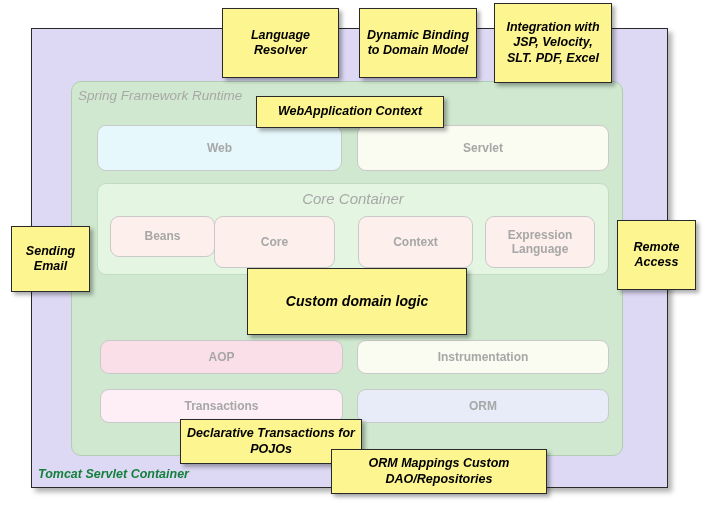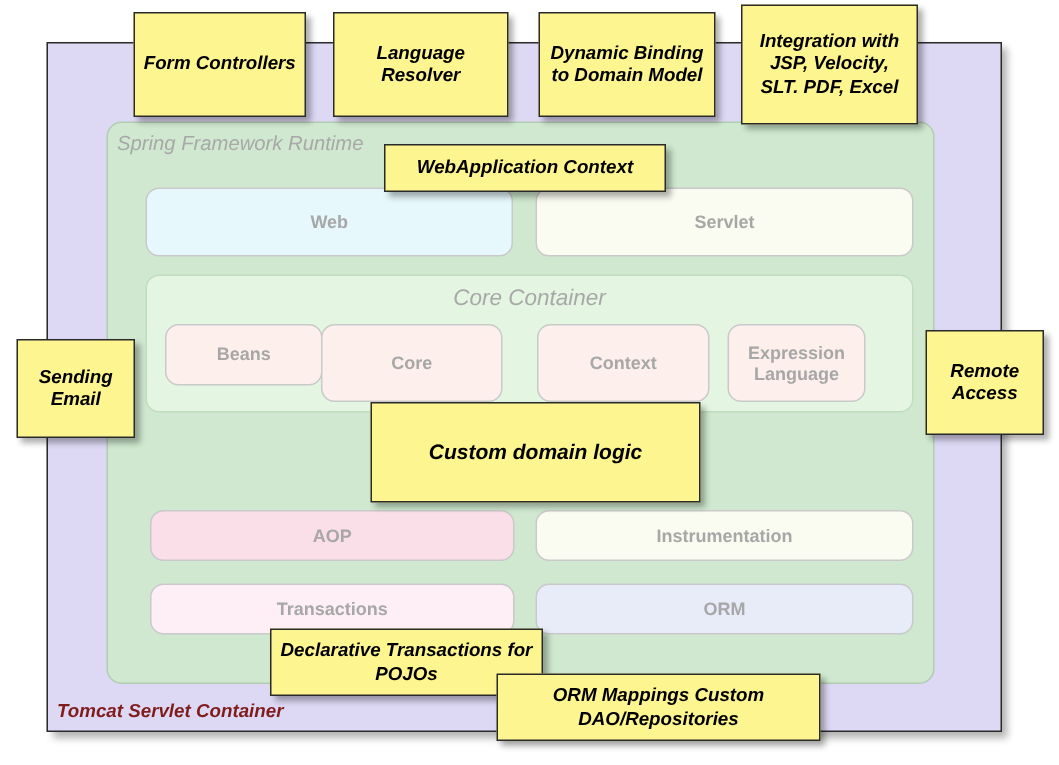--- a/index.html
+++ b/index.html
@@ -28,21 +28,21 @@
     box-sizing: border-box;
     box-shadow: 4px 4px 5px rgba(0,0,0,0.30);
   }
   .tomcat-label {
     position: absolute;
     left: 38px;
     top: 467px;
     font-size: 12.5px;
     font-weight: bold;
     font-style: italic;
-    color: #7f1d1d;
+    color: #15803d;
     white-space: nowrap;
   }
 
   
   .spring-runtime {
     position: absolute;
     left: 71px;
     top: 81px;
     width: 552px;
     height: 375px;
@@ -141,43 +141,40 @@
 
   <div class="module" style="left:110px; top:216px; width:105px; height:41px; background:#fdf0ec;">
     <span>Beans</span>
   </div>
   <div class="module" style="left:214px; top:216px; width:121px; height:52px; background:#fdf0ec;text-align:center;">
     <span>Core</span>
   </div>
   <div class="module" style="left:358px; top:216px; width:115px; height:52px; background:#fdf0ec;">
     <span>Context</span>
   </div>
-  <div class="module" style="left:485px; top:216px; width:92px; height:52px; background:#fdf0ec;">
+  <div class="module" style="left:485px; top:216px; width:110px; height:52px; background:#fdf0ec;">
     <span>Expression Language</span>
   </div>
 
   <div class="module" style="left:100px; top:340px; width:243px; height:34px; background:#fbdfe8;">
     <span>AOP</span>
   </div>
   <div class="module" style="left:357px; top:340px; width:252px; height:34px; background:#fbfcf1;">
     <span>Instrumentation</span>
   </div>
 
   <div class="module" style="left:100px; top:389px; width:243px; height:34px; background:#fdeff5;">
     <span>Transactions</span>
   </div>
   <div class="module" style="left:357px; top:389px; width:252px; height:34px; background:#e7ecf8;">
     <span>ORM</span>
   </div>
 
   <div class="tomcat-label">Tomcat Servlet Container</div>
 
-  <div class="note" style="left:89px; top:8px; width:115px; height:70px;">
-    <span>Form Controllers</span>
-  </div>
 
   <div class="note" style="left:222px; top:8px; width:117px; height:70px;">
     <span>Language Resolver</span>
   </div>
 
   <div class="note" style="left:359px; top:8px; width:118px; height:70px;">
     <span>Dynamic Binding to Domain Model</span>
   </div>
 
   <div class="note" style="left:494px; top:3px; width:118px; height:80px;">

